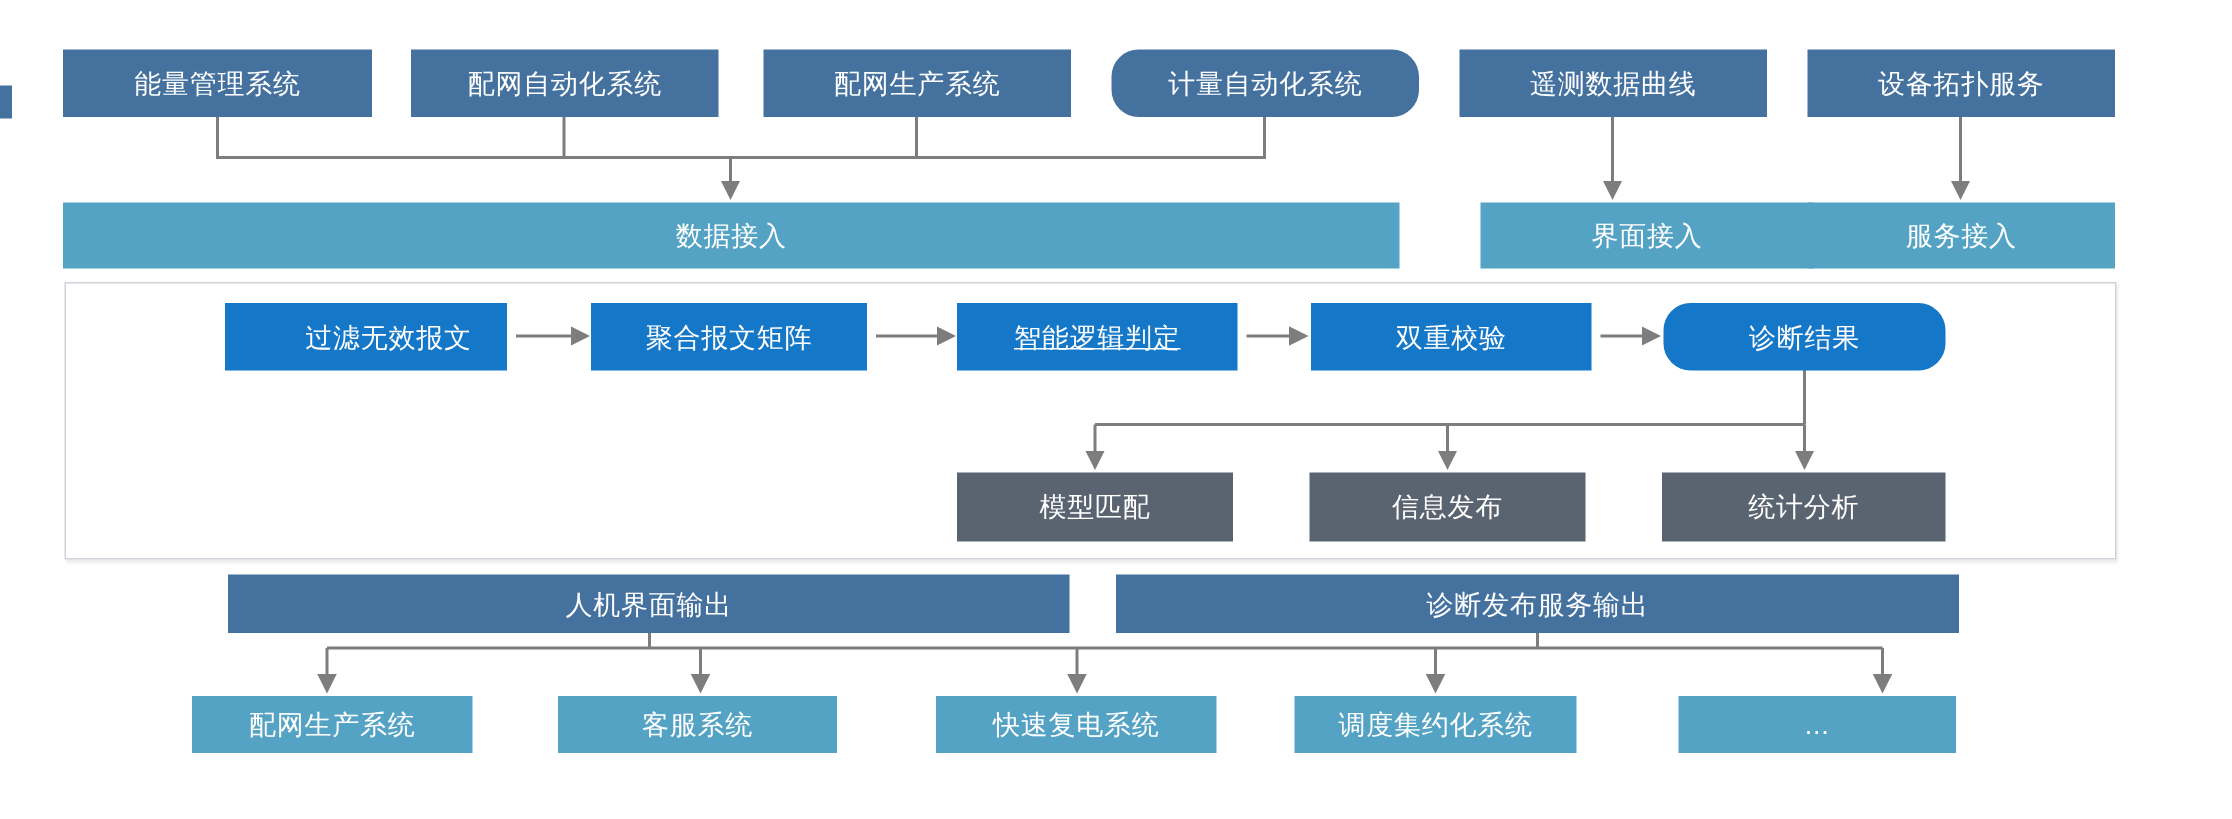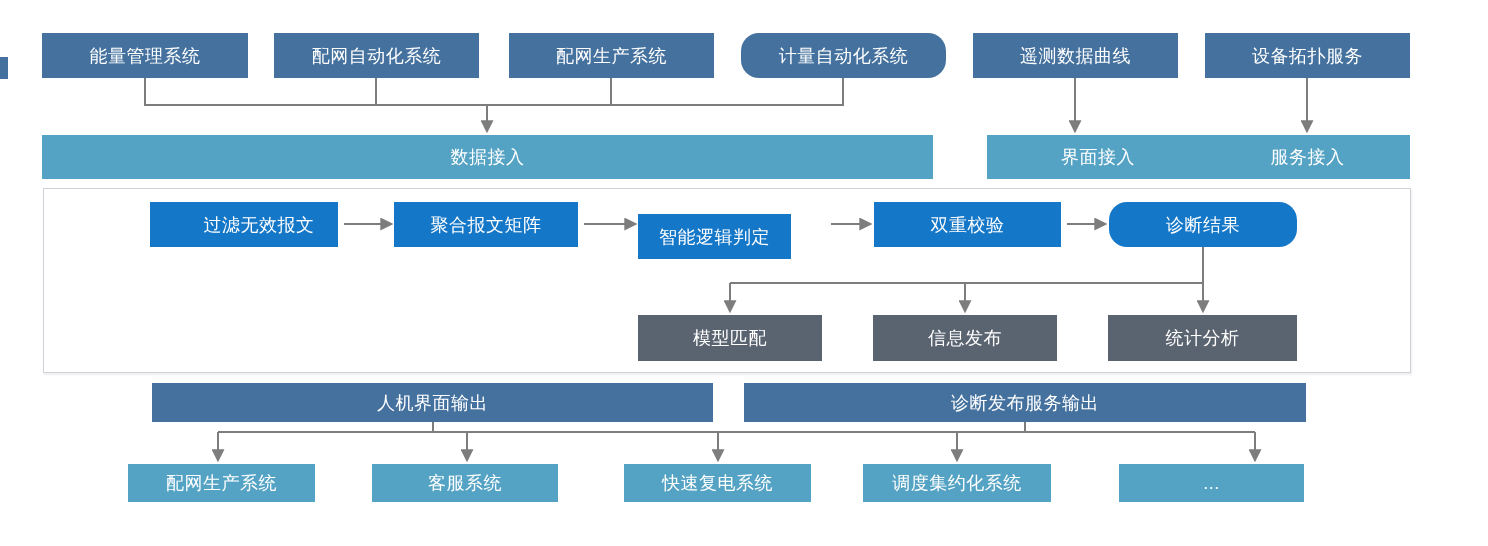--- a/index.html
+++ b/index.html
@@ -76,21 +76,21 @@
   <div class="box dark" style="left:741px;top:33px;width:205px;height:45px;border-radius:18px;">计量自动化系统</div>
   <div class="box dark" style="left:973px;top:33px;width:205px;height:45px;">遥测数据曲线</div>
   <div class="box dark" style="left:1205px;top:33px;width:205px;height:45px;">设备拓扑服务</div>
 
   <div class="box teal" style="left:42px;top:135px;width:891px;height:44px;">数据接入</div>
   <div class="box teal" style="left:973px;top:135px;width:222px;height:44px;margin-left:14px;">界面接入</div>
   <div class="box teal" style="left:1205px;top:135px;width:205px;height:44px;">服务接入</div>
 
   <div class="box blue" style="left:150px;top:202px;width:188px;height:45px;padding-left:30px;">过滤无效报文</div>
   <div class="box blue" style="left:394px;top:202px;width:184px;height:45px;">聚合报文矩阵</div>
-  <div class="box blue" style="left:638px;top:214px;width:153px;height:45px;">智能逻辑判定</div>
+  <div class="box blue" style="left:638px;top:202px;width:187px;height:45px;text-decoration:underline;">智能逻辑判定</div>
   <div class="box blue" style="left:874px;top:202px;width:187px;height:45px;">双重校验</div>
   <div class="box blue" style="left:1109px;top:202px;width:188px;height:45px;border-radius:18px;">诊断结果</div>
 
   <div class="box gray" style="left:638px;top:315px;width:184px;height:46px;">模型匹配</div>
   <div class="box gray" style="left:873px;top:315px;width:184px;height:46px;">信息发布</div>
   <div class="box gray" style="left:1108px;top:315px;width:189px;height:46px;">统计分析</div>
 
   <div class="box dark" style="left:152px;top:383px;width:561px;height:39px;">人机界面输出</div>
   <div class="box dark" style="left:744px;top:383px;width:562px;height:39px;">诊断发布服务输出</div>
 

